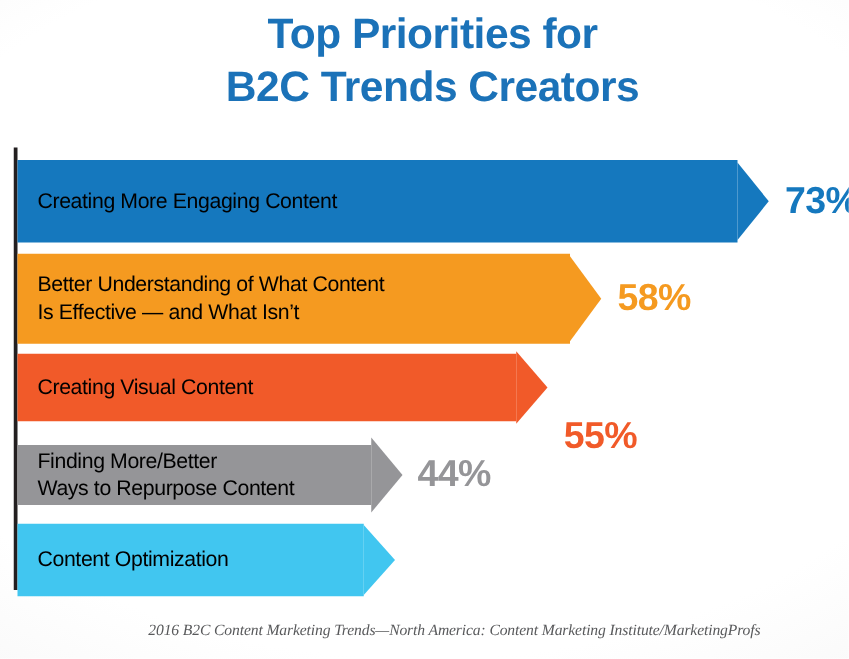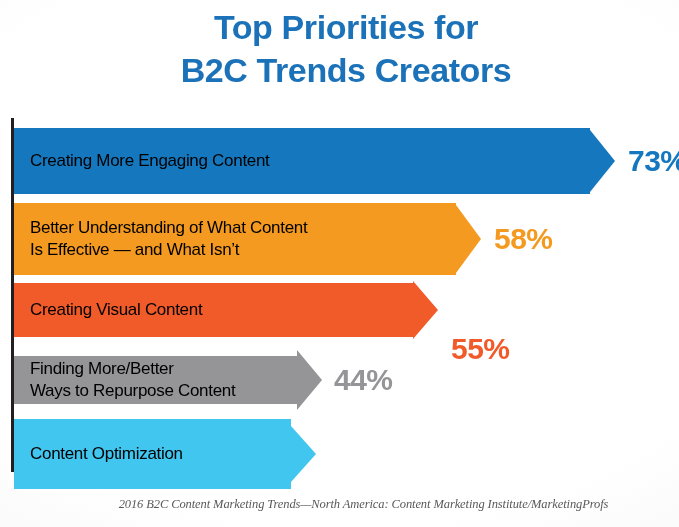--- a/index.html
+++ b/index.html
@@ -150,21 +150,21 @@
           <div class="bar-label">Creating Visual Content</div>
           <div class="bar-value" style="left: 437px; color: rgb(241, 90, 41); margin-top: 39px;">55%</div>
         </div>
         <div class="bar-row" style="top: 228px; height: 48px; width: 428px; margin-top: 10px;">
           <div class="bar-body" style="width: 283px; background: rgb(149, 149, 152);"></div>
           <div class="bar-tip" style="left: 283px; border-left: 25px solid rgb(149, 149, 152); border-top-width: 30px; border-bottom-width: 30px;"></div>
           <div class="bar-label">Finding More/Better
 Ways to Repurpose Content</div>
           <div class="bar-value" style="left: 320px; color: rgb(149, 149, 152);">44%</div>
         </div>
-        <div class="bar-row" style="top: 301px; height: 70px; width: 422px;">
+        <div class="bar-row" style="top: 301px; height: 58px; width: 422px;">
           <div class="bar-body" style="width: 277px; background: rgb(65, 198, 240);"></div>
           <div class="bar-tip" style="left: 277px; border-left: 25px solid rgb(65, 198, 240); border-top-width: 28px; border-bottom-width: 28px;"></div>
           <div class="bar-label">Content Optimization</div>
         </div>
       </div>
   </div>
 
   <div class="footer-note">2016 B2C Content Marketing Trends—North America: Content Marketing Institute/MarketingProfs</div>
 
 </div>

